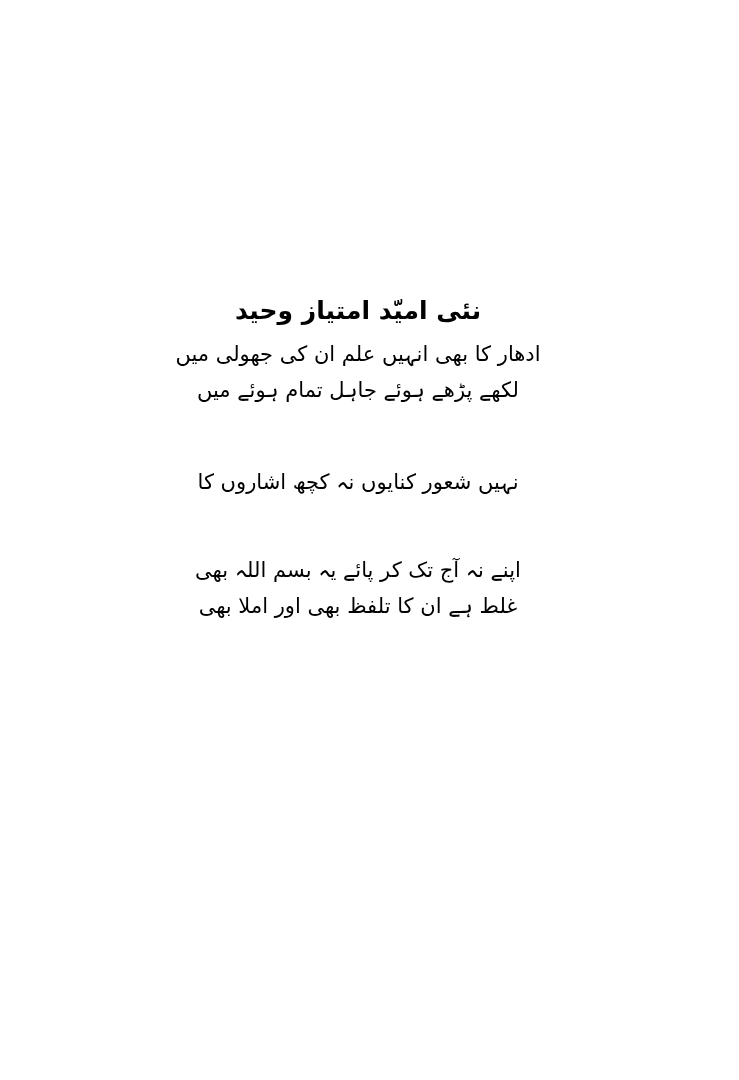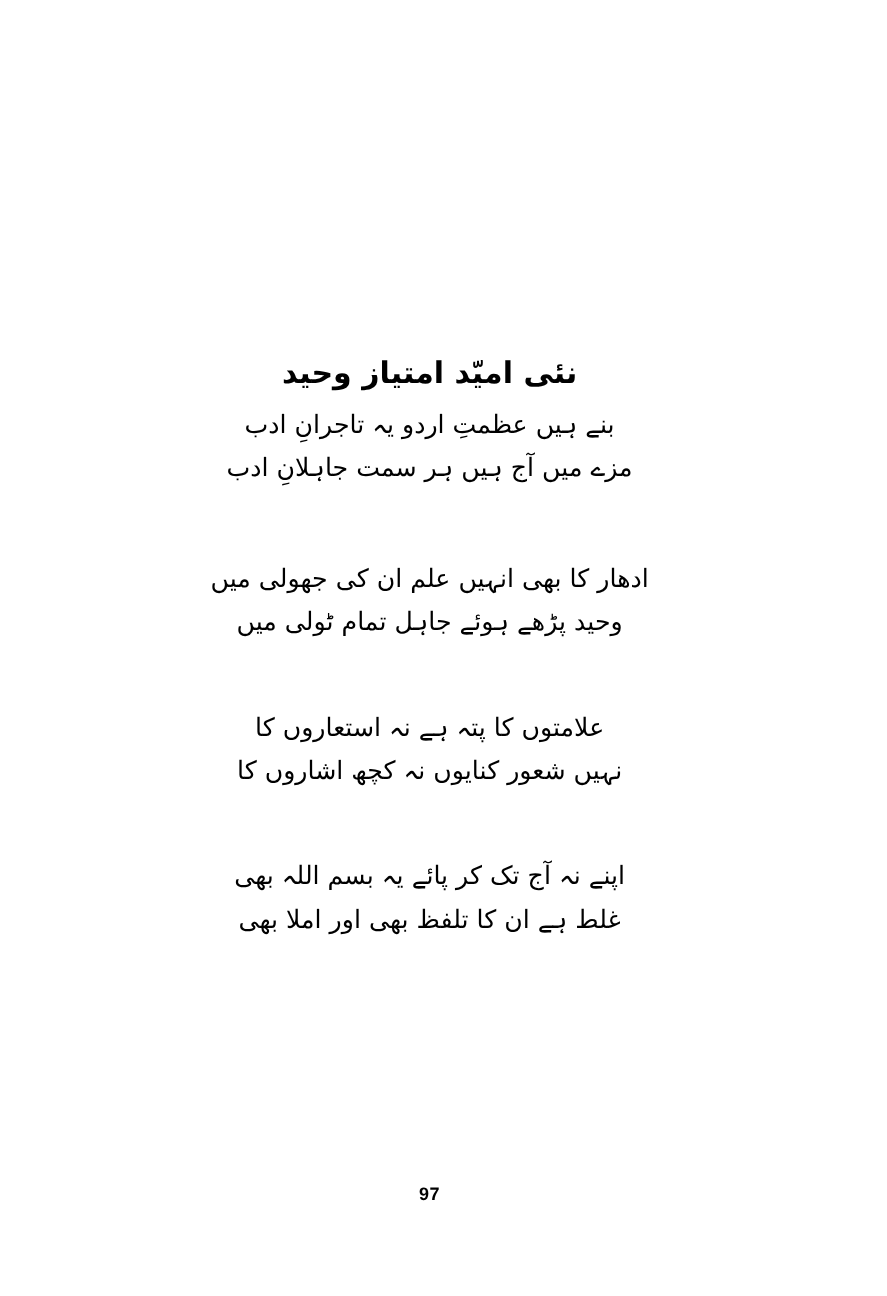--- a/index.html
+++ b/index.html
@@ -83,43 +83,37 @@
 </head>
 <body>
 
 <div class="page">
   <div class="page-inner">
 
     <div class="poem-block">
 
       <h1 class="poem-title">نئی امیّد  امتیاز وحید</h1>
 
+
       <div class="stanza">
-        <div class="verse-line">بنے ہیں عظمتِ اردو یہ تاجرانِ ادب</div>
-        <div class="verse-line">مزے میں آج ہیں ہر سمت جاہلانِ ادب</div>
+        <div class="verse-line">ادھار کا بھی انہیں علم ان کی جھولی میں</div>
+        <div class="verse-line">لکھے پڑھے ہوئے جاہل تمام ہوئے میں</div>
       </div>
 
       <div class="stanza">
-        <div class="verse-line">ادھار کا بھی انہیں علم ان کی جھولی میں</div>
-        <div class="verse-line">وحید پڑھے ہوئے جاہل تمام ٹولی میں</div>
-      </div>
-
-      <div class="stanza">
-        <div class="verse-line">علامتوں کا پتہ ہے نہ استعاروں کا</div>
         <div class="verse-line">نہیں شعور کنایوں نہ کچھ اشاروں کا</div>
       </div>
 
       <div class="stanza">
       </div>
 
       <div class="stanza">
         <div class="verse-line">اپنے نہ آج تک کر پائے یہ بسم اللہ بھی</div>
         <div class="verse-line">غلط ہے ان کا تلفظ بھی اور املا بھی</div>
       </div>
 
     </div>
 
     <div class="spacer"></div>
 
-    <div class="page-number">97</div>
 
   </div>
 </div>
 
 </body></html>

